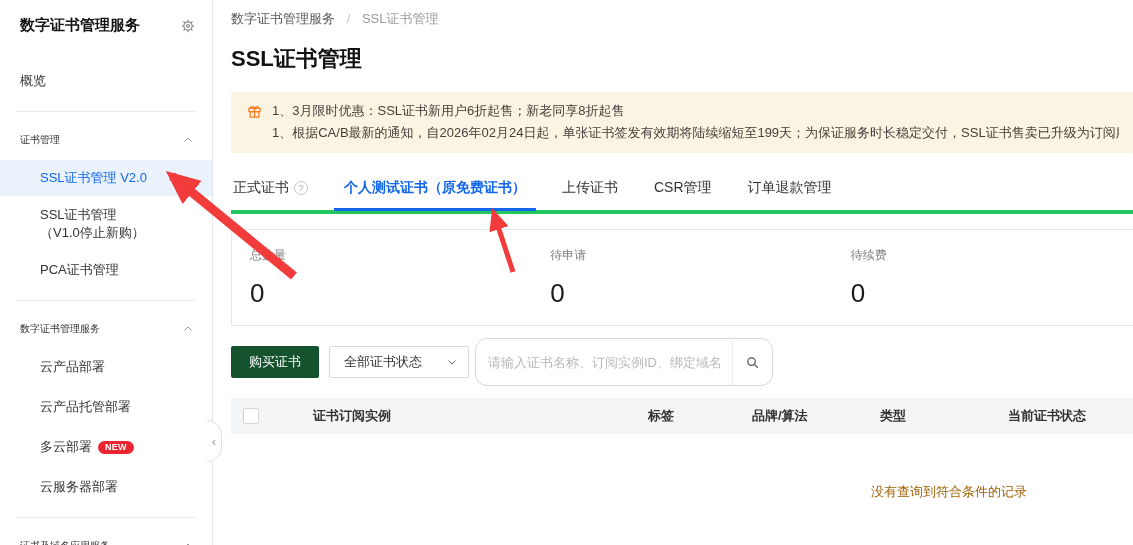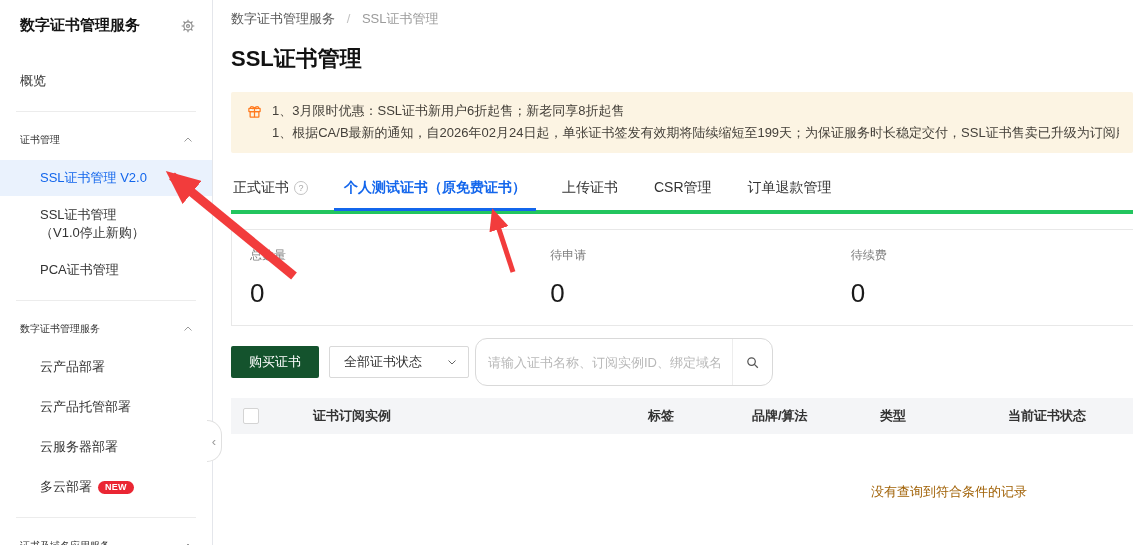--- a/index.html
+++ b/index.html
@@ -126,25 +126,25 @@
     <hr class="sb-divider">
 
     <div class="sb-section">
       <span>数字证书管理服务</span>
       <svg class="icon" width="12" height="12" viewBox="0 0 24 24" fill="none" stroke="#9a9a9a" stroke-width="2">
           <polyline points="5 15 12 8 19 15"></polyline>
         </svg>
     </div>
     <div class="sb-item sb-sub">云产品部署</div>
     <div class="sb-item sb-sub">云产品托管部署</div>
-    <div class="sb-item sb-sub">云服务器部署</div>
     <div class="sb-item sb-sub">
       <span>多云部署</span>
       <span class="badge">NEW</span>
     </div>
+    <div class="sb-item sb-sub">云服务器部署</div>
     <hr class="sb-divider">
 
     <div class="sb-section">
       <span>证书及域名应用服务</span>
       <svg class="icon" width="12" height="12" viewBox="0 0 24 24" fill="none" stroke="#9a9a9a" stroke-width="2">
           <polyline points="5 15 12 8 19 15"></polyline>
         </svg>
     </div>
 
   </aside>

